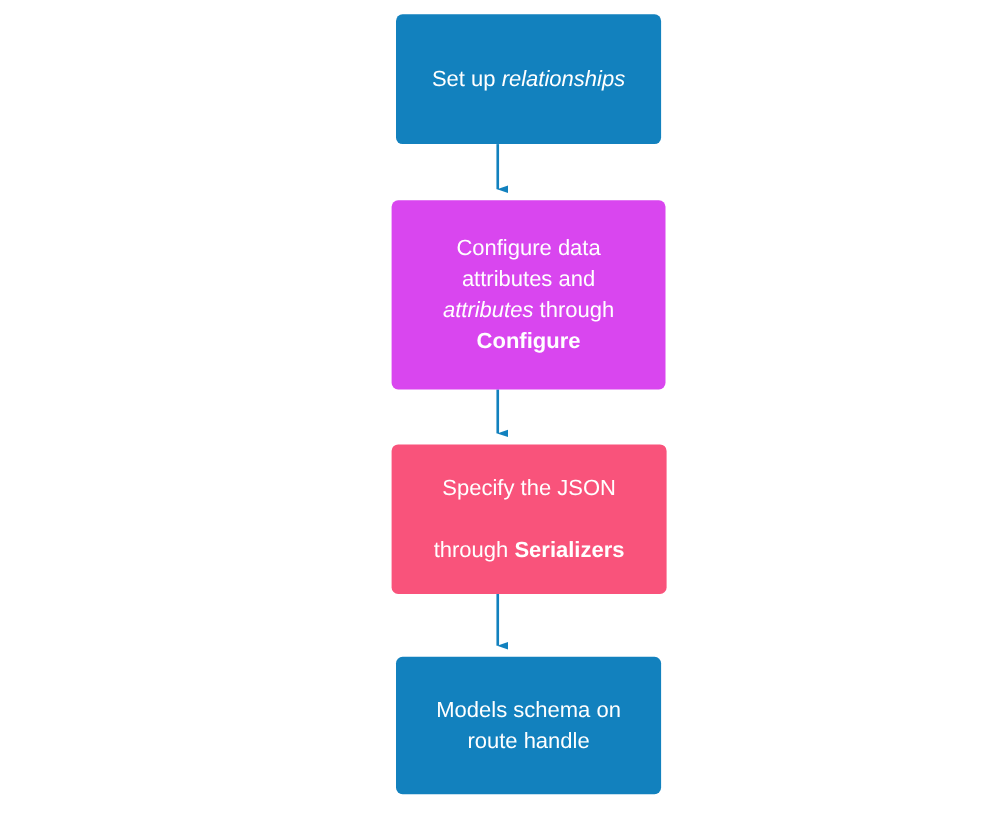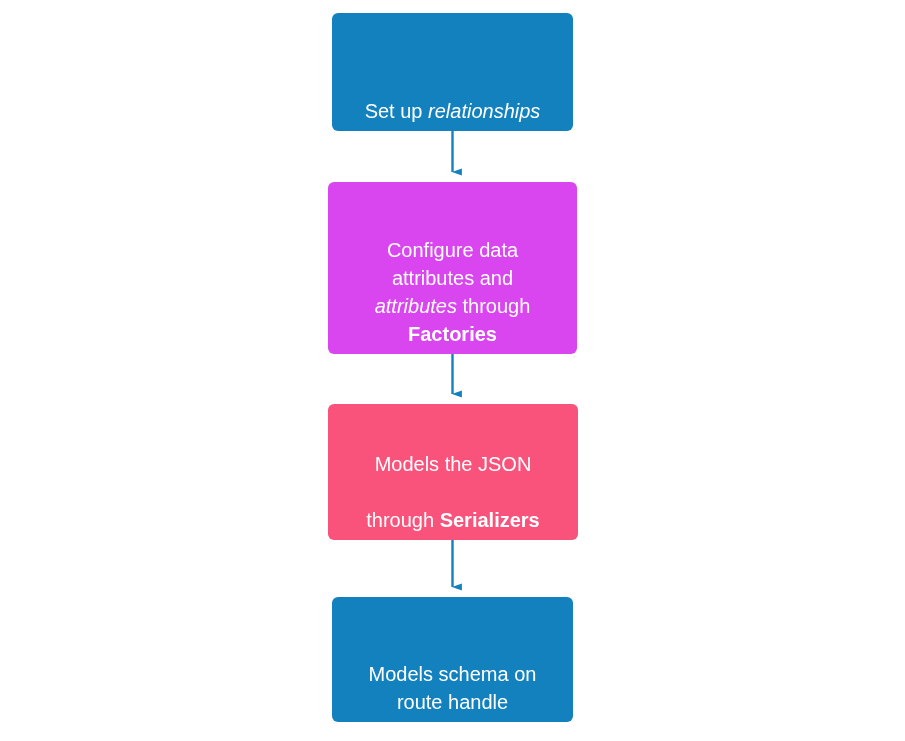--- a/index.html
+++ b/index.html
@@ -15,27 +15,28 @@
     width: 905px;
     height: 741px;
     background: #ffffff;
     overflow: hidden;
   }
   .node {
     position: absolute;
     box-sizing: border-box;
     border-radius: 6px;
     display: flex;
-    align-items: flex-end;
+    align-items: center;
     justify-content: center;
     text-align: center;
     color: #ffffff;
     font-size: 20px;
     line-height: 28px;
     padding: 6px 14px;
+    margin-left: 28px;
     -webkit-font-smoothing: antialiased;
   }
   .node .label {
     display: block;
     width: 100%;
   }
   .node em {
     font-style: italic;
   }
   .node strong {
@@ -73,24 +74,24 @@
     <line x1="452.5" y1="354" x2="452.5" y2="394" stroke="#1281be" stroke-width="2.4" marker-end="url(#arrowhead)"></line>
 
     <line x1="452.5" y1="540" x2="452.5" y2="587" stroke="#1281be" stroke-width="2.4" marker-end="url(#arrowhead)"></line>
   </svg>
 
   <div class="node" id="node-models" style="background: rgb(18, 129, 190); color: rgb(255, 255, 255);">
     <span class="label"><span><span>Set up </span><em>relationships</em></span><br></span>
   </div>
 
   <div class="node" id="node-factories" style="background: #d946ef; color: rgb(255, 255, 255);">
-    <span class="label"><span><span>Configure data</span></span><br><span><span>attributes and</span></span><br><span><em>attributes</em><span> through</span></span><br><span><strong>Factories</strong></span></span>
+    <span class="label"><span><span>Configure data</span></span><br><span><span>attributes and</span></span><br><span><em>attributes</em><span> through</span></span><br><span><strong>Configure</strong></span></span>
   </div>
 
   <div class="node" id="node-serializers" style="background: rgb(249, 83, 123); color: rgb(255, 255, 255);">
-    <span class="label"><span><span>Models the JSON</span></span><br><br><span><span>through </span><strong>Serializers</strong></span></span>
+    <span class="label"><span><span>Specify the JSON</span></span><br><br><span><span>through </span><strong>Serializers</strong></span></span>
   </div>
 
   <div class="node" id="node-route" style="background: rgb(18, 129, 190); color: rgb(255, 255, 255);">
     <span class="label"><span><span>Models schema on</span></span><br><span><span>route handle</span></span></span>
   </div>
 
 </div>
 
 </body></html>

